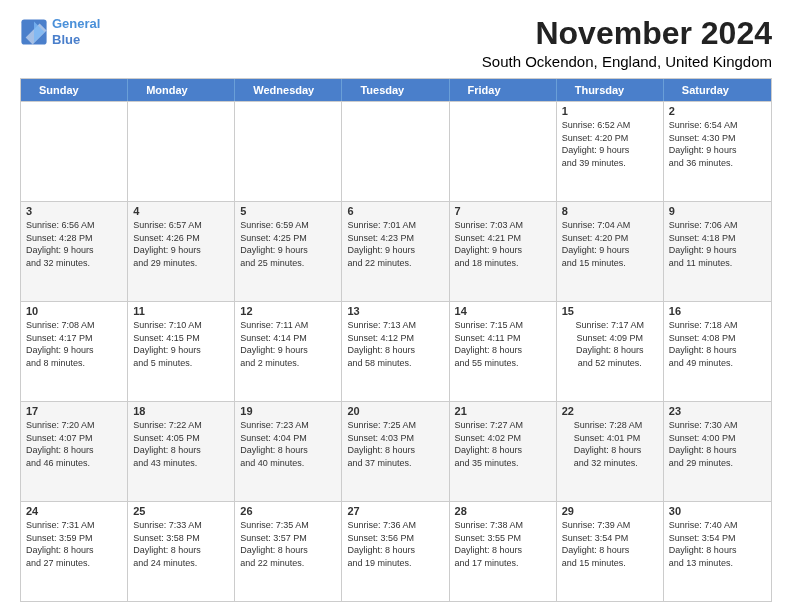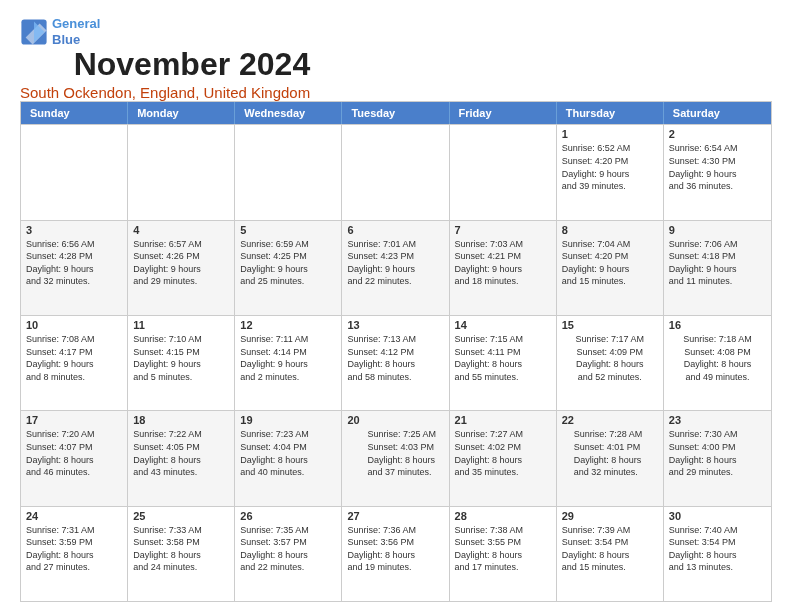--- a/index.html
+++ b/index.html
@@ -14,21 +14,21 @@
       width: 792px;
       height: 612px;
       padding: 16px 20px 10px 20px;
       display: flex;
       flex-direction: column;
     }
     .header {
       display: flex;
       align-items: flex-start;
       justify-content: space-between;
-      flex-direction: column;
+      margin-bottom: 8px;
     }
     .logo {
       display: flex;
       align-items: center;
       gap: 4px;
     }
     .logo-text {
       font-size: 13px;
       font-weight: bold;
       color: #333;
@@ -45,39 +45,39 @@
       text-align: right;
     }
     .month-title {
       font-size: 32px;
       font-weight: bold;
       color: #222;
       line-height: 1.1;
     }
     .location-title {
       font-size: 15px;
-      color: #c2410c;
+      color: #000000;
       margin-top: 2px;
     }
     .calendar {
       flex: 1;
       display: flex;
       flex-direction: column;
       border: 1px solid #ccc;
     }
     .cal-header {
       display: grid;
       grid-template-columns: repeat(7, 1fr);
       background: #4a7fcb;
     }
     .cal-header-cell {
       color: #fff;
       font-size: 11px;
       font-weight: bold;
-      padding: 5px 9px;
+      padding: 5px 18px;
       border-right: 1px solid #6a9fd8;
     }
     .cal-header-cell:last-child { border-right: none; }
     .cal-body {
       flex: 1;
       display: flex;
       flex-direction: column;
     }
     .cal-row {
       display: grid;
@@ -256,21 +256,21 @@
           </div>
           <div class="cal-cell">
             <span class="day-num">15</span>
             <div class="cell-text" style="white-space: pre-line; text-align: center;">Sunrise: 7:17 AM
 Sunset: 4:09 PM
 Daylight: 8 hours
 and 52 minutes.</div>
           </div>
           <div class="cal-cell">
             <span class="day-num">16</span>
-            <div class="cell-text" style="white-space: pre-line; text-align: center;">Sunrise: 7:18 AM
+            <div class="cell-text" style="white-space: pre-line;">Sunrise: 7:18 AM
 Sunset: 4:08 PM
 Daylight: 8 hours
 and 49 minutes.</div>
           </div>
         </div>
         <div class="cal-row">
           <div class="cal-cell alt-row">
             <span class="day-num">17</span>
             <div class="cell-text" style="white-space: pre-line;">Sunrise: 7:20 AM
 Sunset: 4:07 PM
@@ -286,21 +286,21 @@
           </div>
           <div class="cal-cell alt-row">
             <span class="day-num">19</span>
             <div class="cell-text" style="white-space: pre-line;">Sunrise: 7:23 AM
 Sunset: 4:04 PM
 Daylight: 8 hours
 and 40 minutes.</div>
           </div>
           <div class="cal-cell alt-row">
             <span class="day-num">20</span>
-            <div class="cell-text" style="white-space: pre-line; margin-left: 20px;">Sunrise: 7:25 AM
+            <div class="cell-text" style="white-space: pre-line;">Sunrise: 7:25 AM
 Sunset: 4:03 PM
 Daylight: 8 hours
 and 37 minutes.</div>
           </div>
           <div class="cal-cell alt-row">
             <span class="day-num">21</span>
             <div class="cell-text" style="white-space: pre-line;">Sunrise: 7:27 AM
 Sunset: 4:02 PM
 Daylight: 8 hours
 and 35 minutes.</div>

